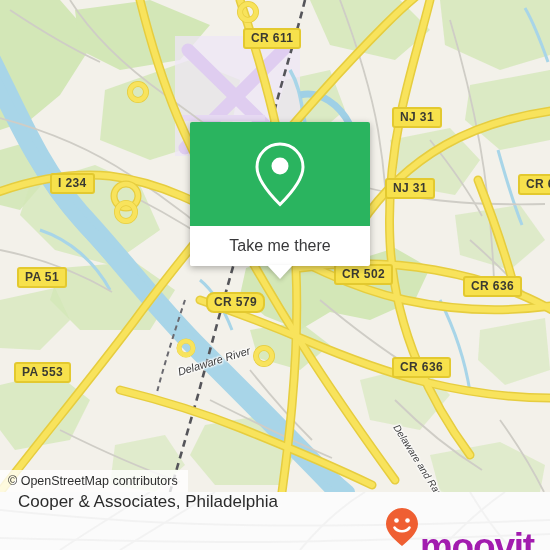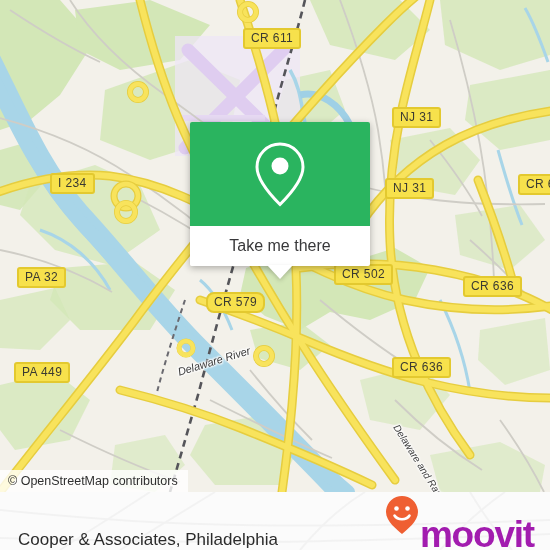--- a/index.html
+++ b/index.html
@@ -38,21 +38,21 @@
 
   
   .shield {
     position: absolute;
     background: #f7e14c;
     border: 2px solid #e3c92f;
     border-radius: 3px;
     color: #3a3a32;
     font-family: "Liberation Sans", sans-serif;
     font-size: 12px;
-    font-weight: normal;
+    font-weight: bold;
     letter-spacing: .4px;
     padding: 2px 6px 3px 6px;
     white-space: nowrap;
     line-height: 12px;
     box-sizing: border-box;
   }
 
   
   .water-label {
     position: absolute;
@@ -128,21 +128,21 @@
 
   
   #bottom-bar {
     position: absolute;
     left: 0;
     top: 492px;
     width: 550px;
     height: 58px;
     background: #fbfbfb;
     display: flex;
-    align-items: flex-end;
+    align-items: flex-start;
     justify-content: space-between;
     padding: 0 16px 0 18px;
     box-sizing: border-box;
     overflow: hidden;
   }
   #bar-watermark {
     position: absolute;
     left: 0; top: 0;
     width: 550px; height: 58px;
     opacity: .55;
@@ -304,25 +304,25 @@
     </svg>
 
     <div class="water-label" style="left:178px; top:366px; transform: rotate(-17deg); transform-origin: left center;">Delaware River</div>
     <div class="water-label" style="left:396px; top:420px; transform: rotate(58deg); transform-origin: left center; font-size:10px;">Delaware and Raritan</div>
 
     <div class="shield" style="left:243px; top:28px;">CR 611</div>
     <div class="shield" style="left:392px; top:107px;">NJ 31</div>
     <div class="shield" style="left:50px;  top:173px;">I 234</div>
     <div class="shield" style="left:385px; top:178px;">NJ 31</div>
     <div class="shield" style="left:518px; top:174px;">CR 63</div>
-    <div class="shield" style="left:17px;  top:267px;">PA 32</div>
+    <div class="shield" style="left:17px;  top:267px;">PA 51</div>
     <div class="shield" style="left:334px; top:264px;">CR 502</div>
     <div class="shield" style="left:463px; top:276px;">CR 636</div>
     <div class="shield" style="left:206px; top:292px;border-radius:8px;">CR 579</div>
-    <div class="shield" style="left:14px;  top:362px;">PA 449</div>
+    <div class="shield" style="left:14px;  top:362px;">PA 553</div>
     <div class="shield" style="left:392px; top:357px;">CR 636</div>
 
     <div id="popup">
       <div id="popup-green">
         <svg width="58" height="70" viewBox="0 0 58 70">
           <path d="M29 5 C16.3 5 6 15.3 6 28 C6 42 22 58.5 29 65.5 C36 58.5 52 42 52 28 C52 15.3 41.7 5 29 5 Z" fill="none" stroke="#ffffff" stroke-width="3"></path>
           <circle cx="29" cy="27" r="8.5" fill="#ffffff"></circle>
         </svg>
       </div>
       <div id="popup-label">

